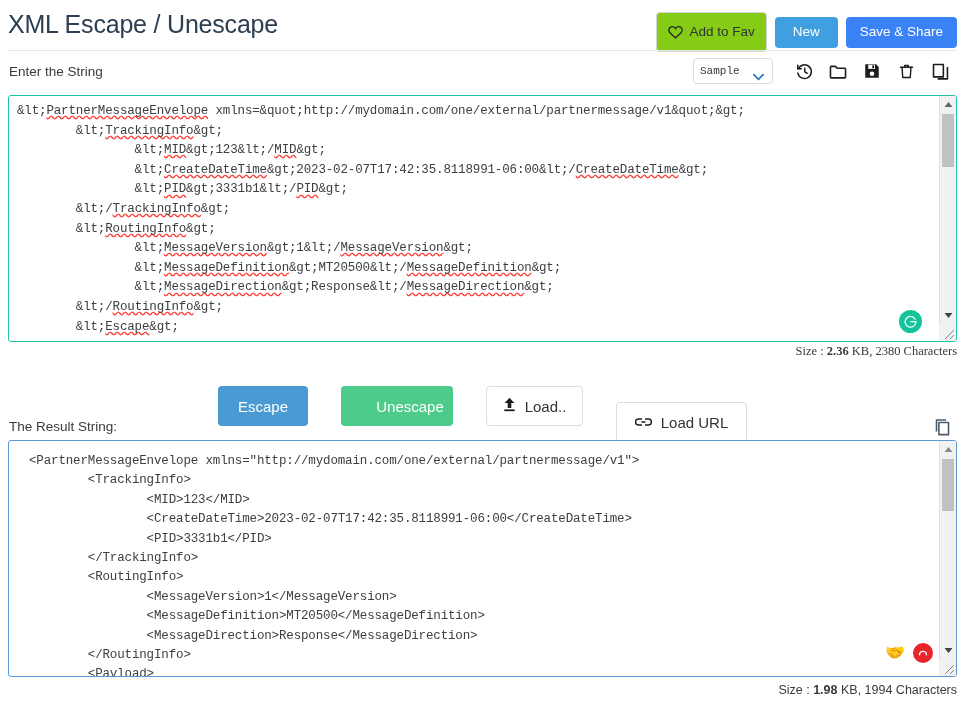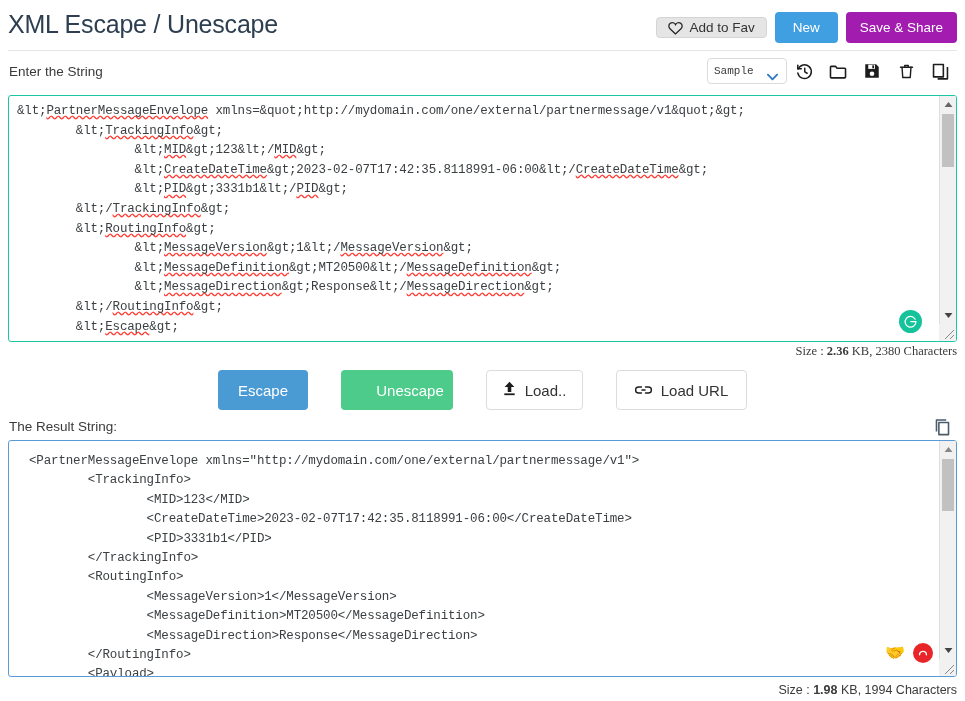--- a/index.html
+++ b/index.html
@@ -41,35 +41,35 @@
     cursor: pointer;
     border: 1px solid transparent;
     display: inline-flex;
     align-items: center;
     justify-content: center;
     gap: 6px;
     font-family: "Liberation Sans", sans-serif;
     white-space: nowrap;
   }
   .btn-fav {
-    background: #e5e5e5;
+    background: #84cc16;
     border: 1px solid #d4d4d4;
     color: #333;
-    height: 21px;
+    height: 40px;
     padding: 0 11px;
   }
   .btn-new {
     background: #3f9fe0;
     color: #fff;
     height: 31px;
     padding: 11px 17px;
     font-weight: 400;
   }
   .btn-save {
-    background: #a21caf;
+    background: #3b82f6;
     color: #fff;
     height: 31px;
     padding: 4px 13px;
   }
   .heart-ic { display:inline-block; width:15px; height:14px; }
 
   .hrule {
     position: absolute;
     left: 8px; right: 8px; top: 50px;
     border-top: 1px solid #e6e6e6;
@@ -101,21 +101,21 @@
     border: 1px solid #dcdcdc;
     border-radius: 4px;
     height: 26px;
     width: 80px;
     font-family: "Liberation Mono", monospace;
     font-size: 11px;
     color: #3a3a3a;
     padding: 0 6px;
     cursor: pointer;
   }
-  .select-wrap { position: relative; display:inline-block; margin-right: 0; text-decoration: underline; }
+  .select-wrap { position: relative; display:inline-block; margin-right: 14px; text-decoration: underline; }
   .select-caret {
     position: absolute; right: 9px; top: 9px;
     pointer-events: none;
   }
   .tool-ic {
     width: 34px; height: 30px;
     display: inline-flex;
     align-items: center;
     justify-content: center;
     cursor: pointer;
@@ -214,21 +214,21 @@
     align-items: center;
     justify-content: center;
     gap: 9px;
     cursor: pointer;
     border: 1px solid transparent;
     font-family: "Liberation Sans", sans-serif;
   }
   .act-escape { background: #4a9ad4; color: #fff; width: 90px; }
   .act-unescape { background: #4ccb8b; color: #fff; width: 112px; padding-left: 32px; }
   .act-file { background:#fff; border:1px solid #dcdcdc; color:#333; width: 97px; }
-  .act-url { background:#fff; border:1px solid #dcdcdc; color:#333; width: 131px; }
+  .act-url { background:#fff; border:1px solid #dcdcdc; color:#333; width: 131px; margin-top: 32px; }
 
   
   .result-label {
     position: absolute;
     left: 9px; top: 419px;
     font-size: 13.5px;
     color: #3a3a3a;
   }
   .result-copy {
     position: absolute;

